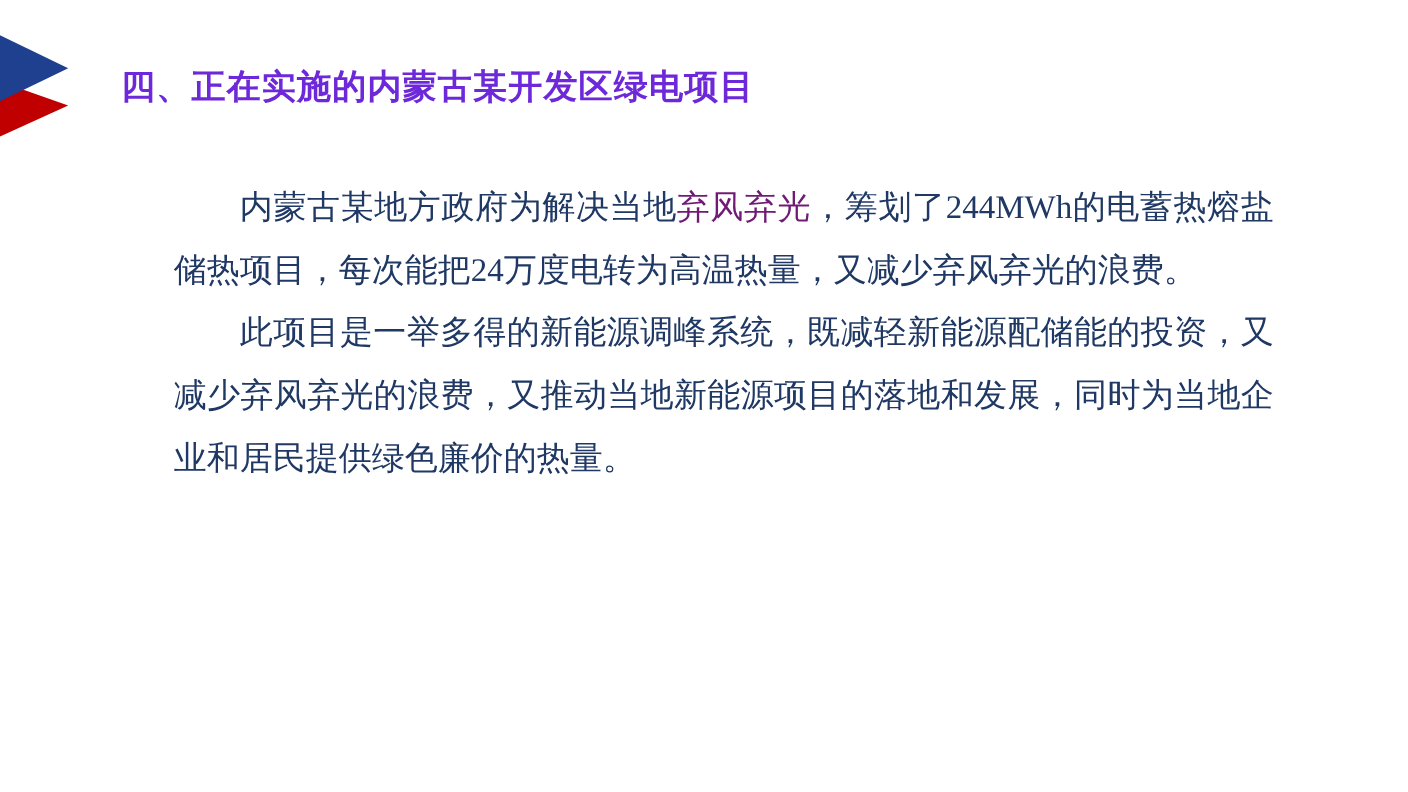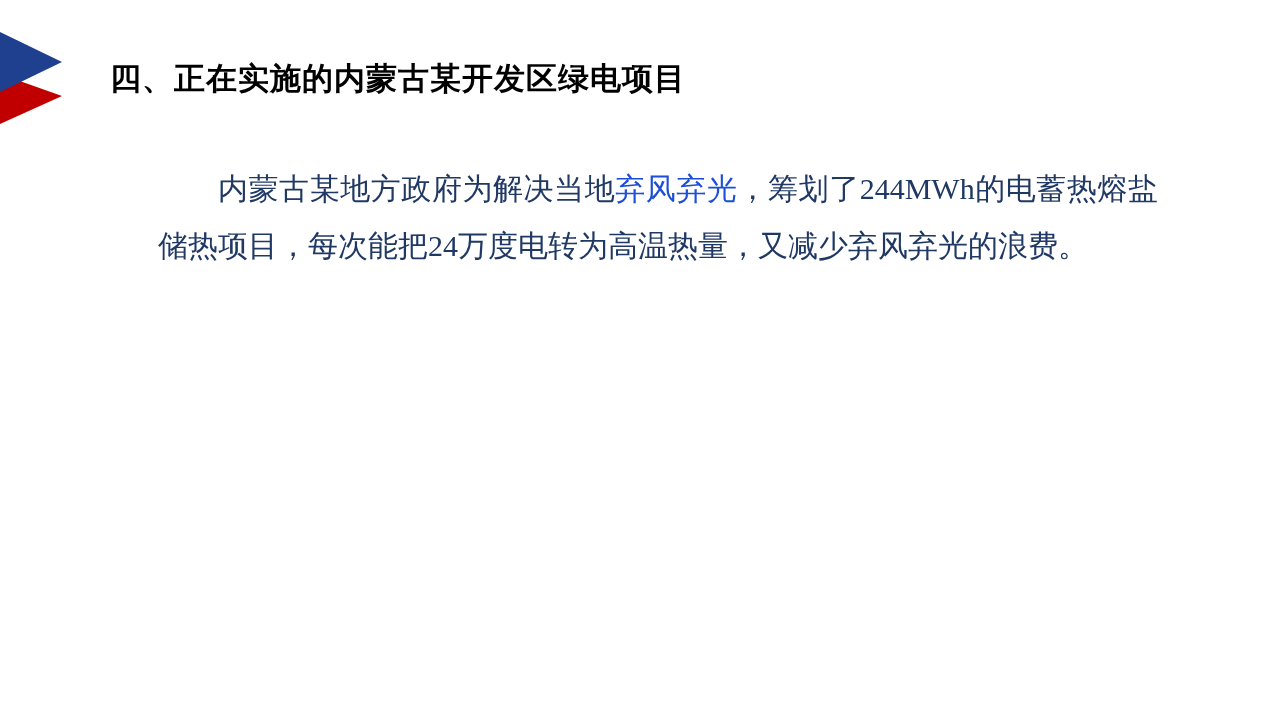--- a/index.html
+++ b/index.html
@@ -33,21 +33,21 @@
     display: block;
   }
 
   
   .title {
     position: absolute;
     left: 110px;
     top: 58px;
     font-size: 31px;
     font-weight: bold;
-    color: #000000;
+    color: #6d28d9;
     letter-spacing: 1px;
     white-space: nowrap;
     font-family: "Liberation Serif", "DejaVu Serif", serif;
   }
 
   
   .body-block {
     position: absolute;
     left: 158px;
     top: 160px;
@@ -60,36 +60,39 @@
     text-align: justify;
     text-justify: inter-ideograph;
     text-indent: 60px;
     margin: 0;
     font-family: "Liberation Serif", "DejaVu Serif", serif;
   }
   .para + .para {
     margin-top: 0px;
   }
   .hl-red {
-    color: #1d4ed8;
+    color: #701a75;
   }
 </style>
 </head>
 <body>
 
 <div class="slide">
 
   <div class="corner-mark">
     <svg width="78" height="100" viewBox="0 0 78 100" xmlns="http://www.w3.org/2000/svg">
       <polygon points="0,46 62,68 0,96" fill="#C00000"></polygon>
       <polygon points="0,4 62,34 0,64" fill="#1F3F8F"></polygon>
     </svg>
   </div>
 
   <div class="title">四、正在实施的内蒙古某开发区绿电项目</div>
 
   <div class="body-block">
     <p class="para">
       <span>内蒙古某地方政府为解决当地</span><span class="hl-red">弃风弃光</span><span>，筹划了244MWh的电蓄热熔盐储热项目，每次能把24万度电转为高温热量，又减少弃风弃光的浪费。</span>
     </p>
+    <p class="para">
+      <span>此项目是一举多得的新能源调峰系统，既减轻新能源配储能的投资，又减少弃风弃光的浪费，又推动当地新能源项目的落地和发展，同时为当地企业和居民提供绿色廉价的热量。</span>
+    </p>
   </div>
 
 </div>
 
 </body></html>

